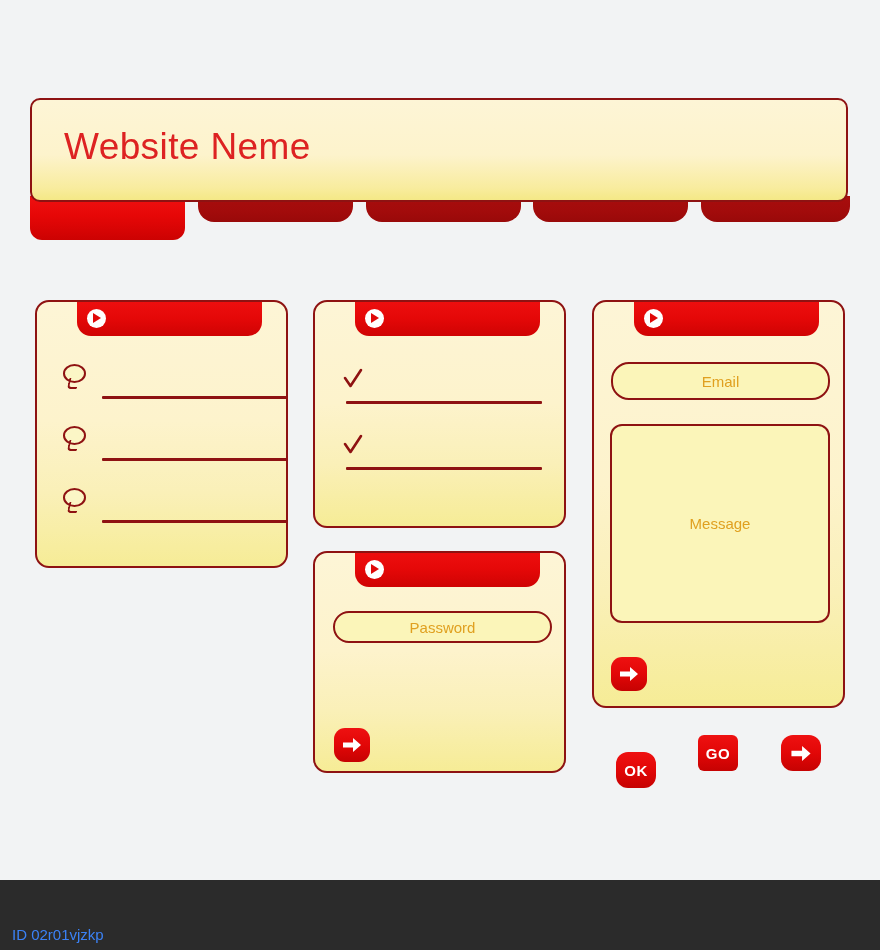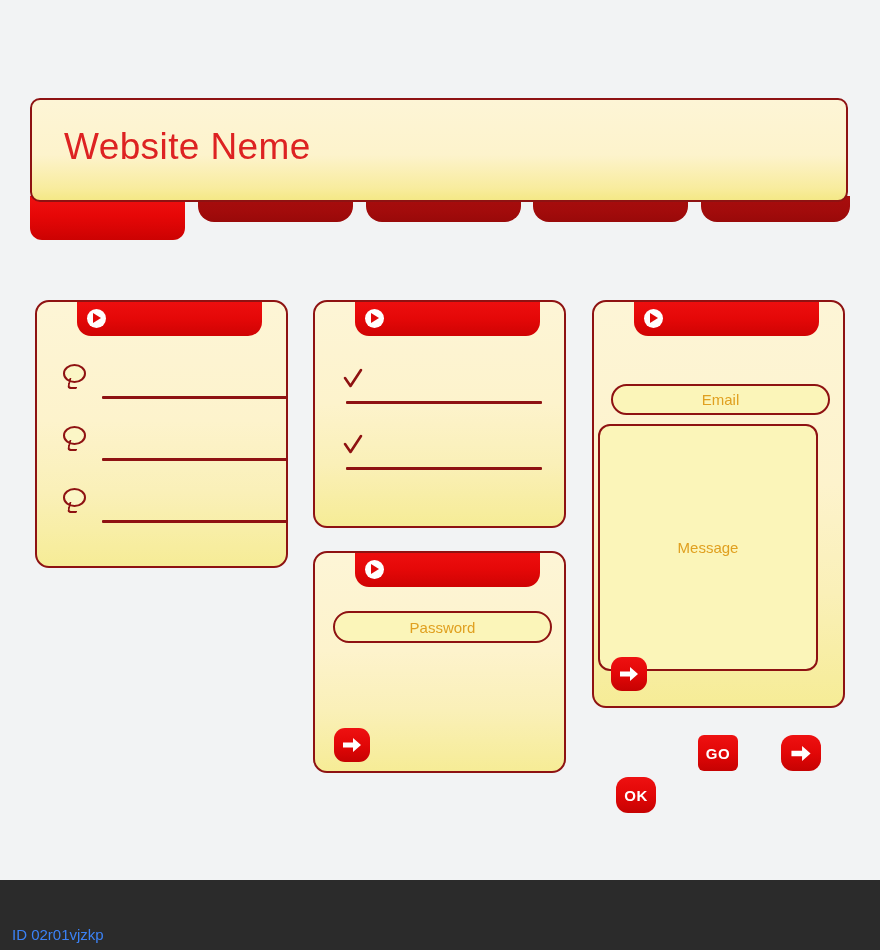--- a/index.html
+++ b/index.html
@@ -280,23 +280,23 @@
       </span>
       <span class="rule-line" style="left:31px;top:31px;width:196px;"></span>
     </div>
   </div>
 
   <div class="panel" style="left:592px;top:300px;width:253px;height:408px;">
     <div class="panel-header" style="width:185px;">
       <span class="play-icon"></span>
     </div>
 
-    <div class="field pill" style="left:17px;top:60px;width:219px;height:31px;margin-top:22px;">Email</div>
-
-    <div class="field area" style="left:4px;top:122px;width:220px;height:247px;">Message</div>
+    <div class="field pill" style="left:17px;top:60px;width:219px;height:38px;">Email</div>
+
+    <div class="field area" style="left:16px;top:122px;width:220px;height:199px;">Message</div>
 
     <div class="btn-round" style="left:17px;top:355px;">
       <svg class="arrow-glyph" width="20" height="16" viewBox="0 0 20 16">
         <path d="M1 5.5 H11 V1 L19 8 L11 15 V10.5 H1 Z" fill="#ffffff"></path>
       </svg>
     </div>
   </div>
 
 
   <div class="panel" style="left:313px;top:551px;width:253px;height:222px;">
@@ -307,21 +307,21 @@
     <div class="field pill" style="left:18px;top:58px;width:219px;height:32px;">Password</div>
 
 
     <div class="btn-round" style="left:19px;top:175px;">
       <svg class="arrow-glyph" width="20" height="16" viewBox="0 0 20 16">
         <path d="M1 5.5 H11 V1 L19 8 L11 15 V10.5 H1 Z" fill="#ffffff"></path>
       </svg>
     </div>
   </div>
 
-  <div class="btn-pill" style="left:616px;top:777px;">OK</div>
+  <div class="btn-pill" style="left:616px;top:752px;">OK</div>
 
   <div class="btn-pill" style="left:698px;top:735px;border-radius:6px;">GO</div>
 
   <div class="btn-pill" style="left:781px;top:735px;">
     <svg class="arrow-glyph" width="22" height="17" viewBox="0 0 20 16">
       <path d="M1 5.5 H11 V1 L19 8 L11 15 V10.5 H1 Z" fill="#ffffff"></path>
     </svg>
   </div>
 
 </div>

